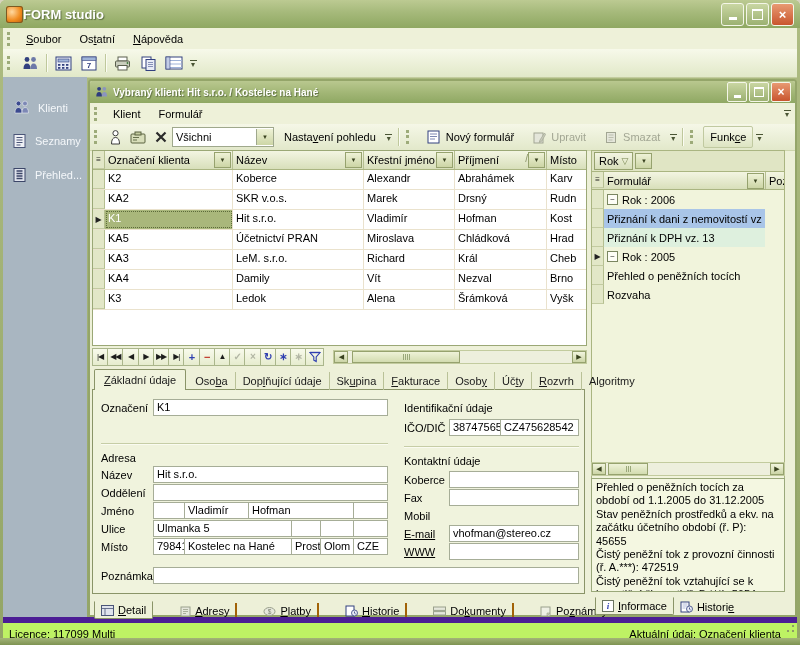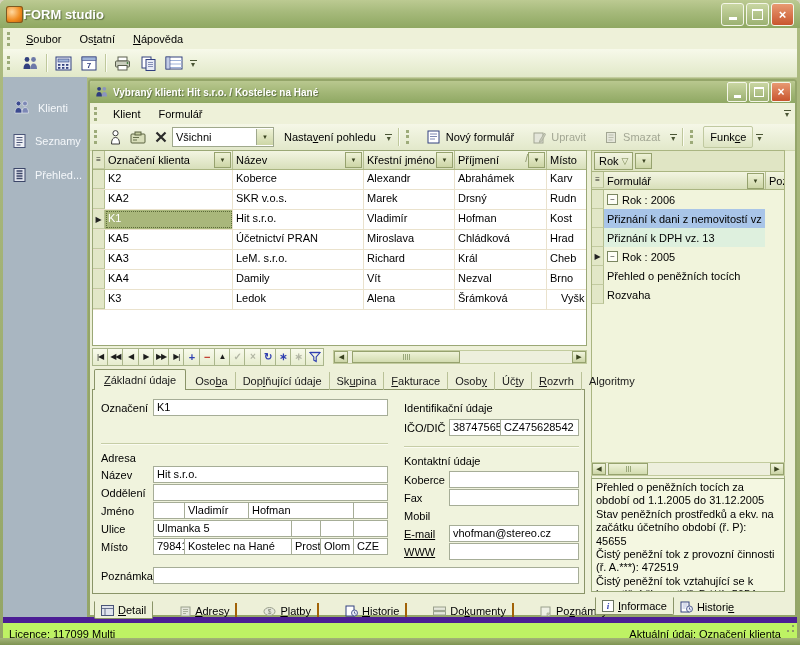--- a/index.html
+++ b/index.html
@@ -396,21 +396,21 @@
           <span class="gc cw3">Vít</span>
           <span class="gc cw4">Nezval</span>
           <span class="gc cw5" style="border-right:none;">Brno</span>
       </div>
       <div class="grow">
         <span class="ind"></span>
         <span class="gc cw1">K3</span>
           <span class="gc cw2">Ledok</span>
           <span class="gc cw3">Alena</span>
           <span class="gc cw4">Šrámková</span>
-          <span class="gc cw5" style="border-right:none;margin-left:11px;">Vyšk</span>
+          <span class="gc cw5" style="border-right:none;">Vyšk</span>
       </div>
     </div>
 
     <div class="nav">
       <span class="nb nb-dark">|◀</span>
       <span class="nb nb-dark">◀◀</span>
       <span class="nb nb-dark">◀</span>
       <span class="nb nb-dark">▶</span>
       <span class="nb nb-dark">▶▶</span>
       <span class="nb nb-dark">▶|</span>

